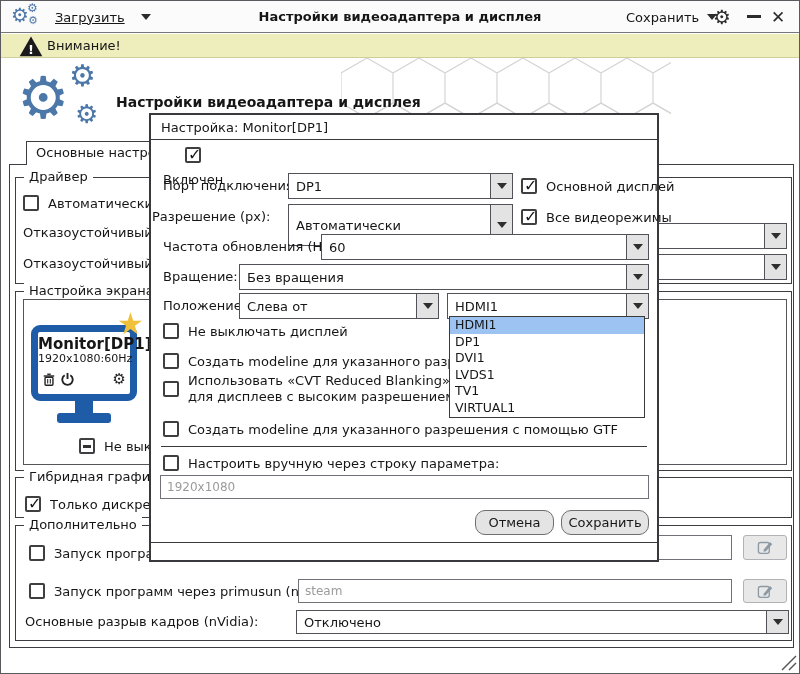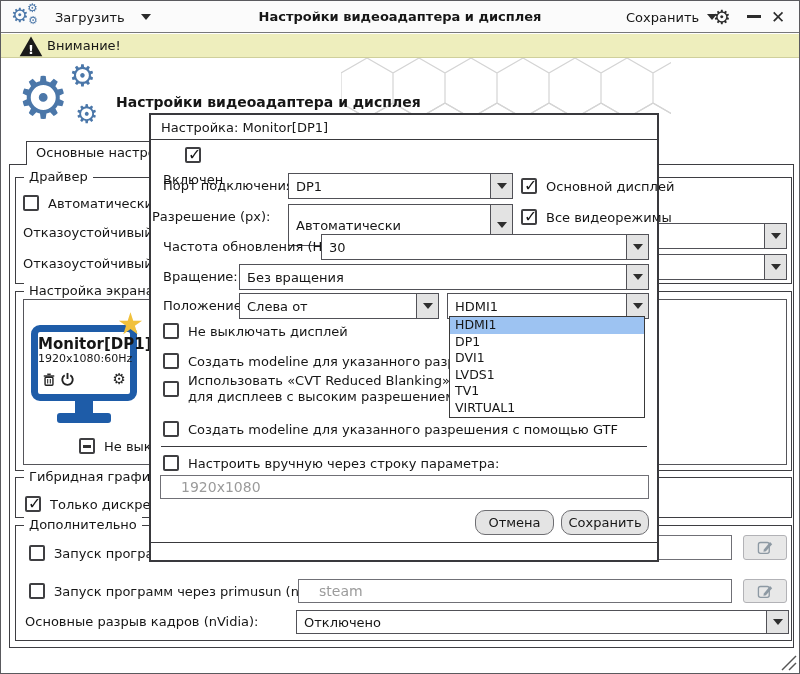--- a/index.html
+++ b/index.html
@@ -7,21 +7,21 @@
   body { font-family:"DejaVu Sans", sans-serif; }
   .window {
     position:relative; width:800px; height:674px; background:#fff;
     border:1px solid #5a5a5e; overflow:hidden;
     font-family:"DejaVu Sans", sans-serif; font-size:13px; color:#161616;
   }
   
   .titlebar { position:absolute; left:0; top:0; width:100%; height:32px; background:#fbfbfb; border-bottom:1px solid #77777a; }
   .tb-logo { position:absolute; left:10px; top:1px; width:40px; height:30px; color:#4b77a9; }
   .gear { font-family:"DejaVu Sans", sans-serif; position:absolute; line-height:1; }
-  .tb-load { position:absolute; left:54px; top:0; height:32px; display:flex; align-items:center; gap:16px; cursor:default; }
+  .tb-load { position:absolute; left:54px; top:0; height:32px; display:flex; align-items:center; gap:16px; cursor:default;text-decoration:underline; }
   .tb-title { position:absolute; left:0; right:0; top:0; height:32px; text-align:center; line-height:32px; font-weight:bold; font-size:13px; }
   .tb-save { position:absolute; left:625px; top:0; height:32px; display:flex; align-items:center; gap:8px; }
   .caret-down { width:0; height:0; border-left:5px solid transparent; border-right:5px solid transparent; border-top:6px solid #2b2b2b; }
   .tb-gear { position:absolute; left:712px; top:0; height:32px; display:flex; align-items:center; font-size:20px; color:#2c2c2c; }
   .tb-min { position:absolute; left:746px; top:14px; width:14px; height:3px; background:#2c2c2c; }
   .tb-close { position:absolute; left:770px; top:0; height:32px; display:flex; align-items:center; font-size:17px; color:#2c2c2c; }
   
   .warnbar { position:absolute; left:0; top:33px; width:100%; height:24px; background:#eeeebd; border-bottom:1px solid #cfcf9c; }
   .warn-icon { position:absolute; left:18px; top:2px; }
   .warn-text { position:absolute; left:46px; top:0; height:20px; line-height:24px; font-weight:normal; }
@@ -38,21 +38,21 @@
   
   .cb { position:relative; display:inline-block; width:16px; height:16px; border:2px solid #3f3f42; border-radius:2px; background:#fff; flex:none; }
   .cb.checked::after { content:"✓"; position:absolute; left:1px; top:-4px; font-size:16px; font-weight:bold; color:#141414; }
   .cb.indet::after { content:""; position:absolute; left:2px; right:2px; top:5px; height:2.5px; background:#333; }
   
   .combo { position:absolute; background:#fff; border:1px solid #515157; }
   .combo .ctext { position:absolute; left:7px; top:0; bottom:0; right:24px; display:flex; align-items:center; white-space:nowrap; overflow:hidden; }
   .combo .cbtn { position:absolute; top:0; bottom:0; right:0; width:22px; background:#e3e3e3; border-left:1px solid #515157; display:flex; align-items:center; justify-content:center; }
   .arrow { width:0; height:0; border-left:5px solid transparent; border-right:5px solid transparent; border-top:6px solid #2e2e2e; }
   
-  .tfield { position:absolute; border:1px solid #707076; background:#fff; font-family:"DejaVu Sans",sans-serif; font-size:14px; padding:0 20px; color:#141414; }
+  .tfield { position:absolute; border:1px solid #707076; background:#fff; font-family:"DejaVu Sans",sans-serif; font-size:12px; padding:0 6px; color:#141414; }
   .tfield::placeholder { color:#9b9b9b; opacity:1; }
   .editbtn { position:absolute; background:#e8e8e8; border:1px solid #b2b2b6; border-radius:3px; display:flex; align-items:center; justify-content:center; }
   
   .mon-screen { position:absolute; left:30px; top:324px; width:106px; height:76px; border:7px solid #1e5ca8; border-radius:9px; background:#fff; }
   .mon-name { position:absolute; left:0; right:0; top:3px; text-align:center; font-weight:bold; font-size:15px; }
   .mon-mode { position:absolute; left:0; right:0; top:20px; text-align:center; font-size:11px; }
   .mon-icons { position:absolute; left:4px; right:4px; top:38px; height:18px; display:flex; align-items:center; gap:4px; }
   .mon-neck { position:absolute; left:74px; top:400px; width:18px; height:13px; background:#1e5ca8; }
   .mon-base { position:absolute; left:56px; top:412px; width:54px; height:10px; background:#1e5ca8; border-radius:3px; }
   .mon-star { position:absolute; left:116px; top:305px; font-size:30px; color:#f1c13c; z-index:3; }
@@ -258,21 +258,21 @@
     </div>
     <div class="row" style="left:370px; top:94px;">
       <span class="cb checked"></span>
       <span>Все видеорежимы</span>
     </div>
 
     <div class="row" style="left:12px; top:124px;">
       <span>Частота обновления (Hz):</span>
     </div>
     <div class="combo" style="left:170px; top:119px; width:328px; height:26px;">
-      <span class="ctext">30</span>
+      <span class="ctext">60</span>
       <span class="cbtn">
           <span class="arrow"></span>
         </span>
     </div>
 
     <div class="row" style="left:12px; top:154px;">
       <span>Вращение:</span>
     </div>
     <div class="combo" style="left:88px; top:149px; width:410px; height:26px;">
       <span class="ctext">Без вращения</span>

